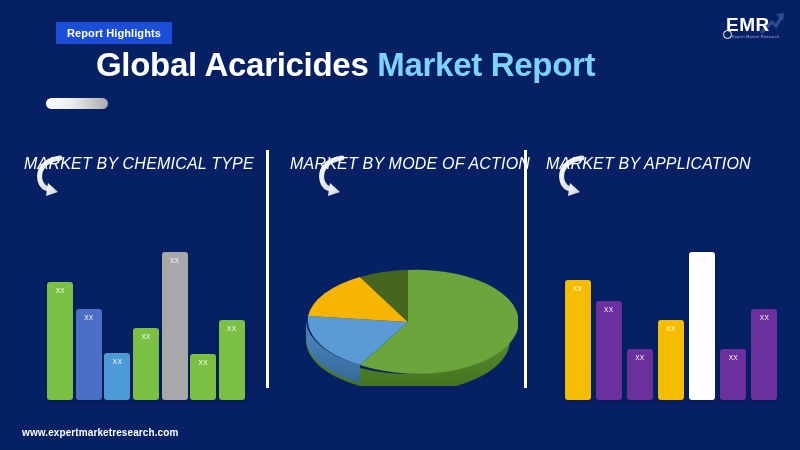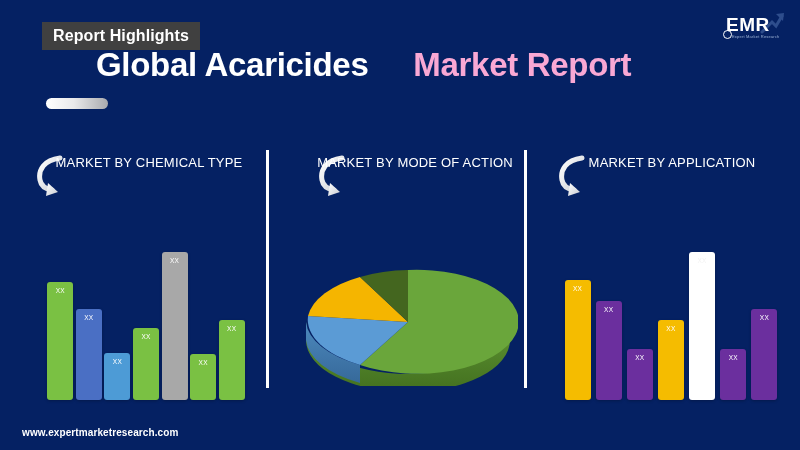--- a/index.html
+++ b/index.html
@@ -6,34 +6,34 @@
   html,body { width:800px; height:450px; }
   body {
     background:#052163;
     font-family:"Liberation Sans", sans-serif;
     position:relative;
     overflow:hidden;
   }
 
   
   .badge {
-    position:absolute; left:42px; top:22px;
-    background:#404040; color:#ffffff;
-    font-size:16px; font-weight:bold;
+    position:absolute; left:56px; top:22px;
+    background:#1d4ed8; color:#ffffff;
+    font-size:11px; font-weight:bold;
     padding:5px 11px 5px 11px;
     letter-spacing:.1px;
     white-space:nowrap;
   }
   .title {
     position:absolute; left:48px; top:46px;
     font-size:33px; font-weight:bold;
     letter-spacing:-.3px; white-space:nowrap;
   }
   .title .w { color:#ffffff;margin-left:48px; }
-  .title .y { color:#f9a8d4;margin-left:36px; }
+  .title .y { color:#7dd3fc; }
   .pill {
     position:absolute; left:46px; top:98px;
     width:62px; height:11px; border-radius:6px;
     background:linear-gradient(90deg,#ffffff 0%,#e9e9ea 45%,#a9aaae 100%);
   }
 
   
   .logo { position:absolute; right:10px; top:10px; width:80px; height:36px; }
   .logo-txt {
     position:absolute; left:16px; top:4px;
@@ -50,23 +50,23 @@
   }
 
   
   .section { position:absolute; top:140px; height:260px; }
   .sec1 { left:18px;  width:250px; }
   .sec2 { left:280px; width:250px; }
   .sec3 { left:540px; width:252px; }
 
   .sec-title {
     position:absolute; top:15px; width:100%;
-    text-align:center; color:#ffffff;
-    font-size:13px; font-weight:500;
-    letter-spacing:.2px; white-space:nowrap;
+    text-align:left; color:#ffffff;
+    font-size:16px; font-weight:500;
+    letter-spacing:.2px; white-space:nowrap;font-style:italic;
   }
   .sec1 .sec-title { left:6px; }
   .sec2 .sec-title { left:10px; }
   .sec3 .sec-title { left:6px; }
 
   .arrow { position:absolute; left:18px; top:14px; width:34px; height:44px; }
   .sec2 .arrow { left:38px; }
   .sec3 .arrow { left:18px; }
 
   

